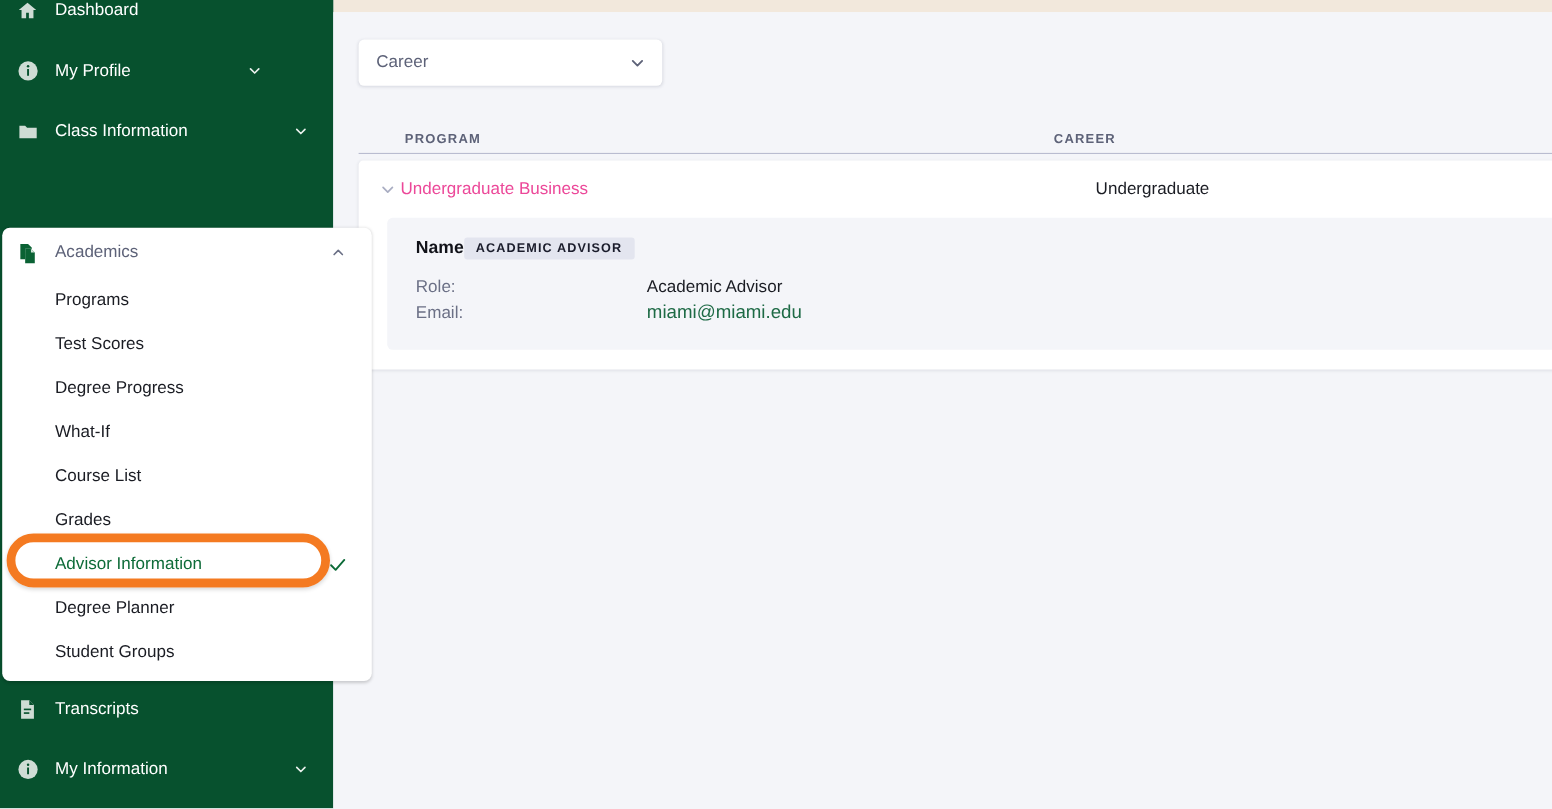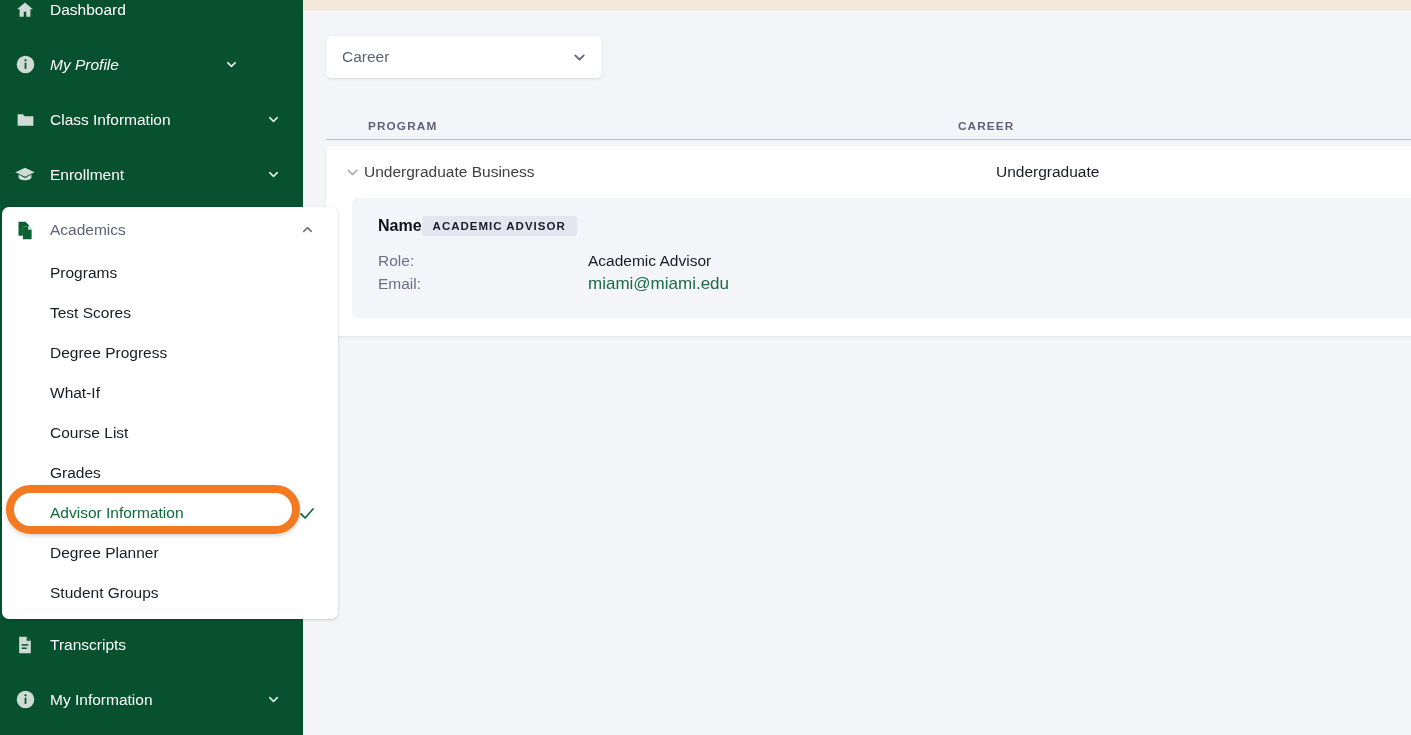--- a/index.html
+++ b/index.html
@@ -208,21 +208,21 @@
     min-width: 42px;
     display: flex;
     align-items: center;
     justify-content: center;
     padding-left: 10px;
     cursor: pointer;
   }
   .row .cell-program {
     width: 632px;
     font-size: 15.5px;
-    color: #404040;
+    color: #ec4899;
     margin-left: -4px;
   }
   .row .cell-career {
     width: 400px;
     font-size: 15.5px;
     color: #1a1c23;
   }
 
   
   .advisor-panel {
@@ -284,21 +284,21 @@
 
     <div class="nav-item" style="top:-18px;position:absolute;left:0;width:303px;">
       <span class="nav-icon">
         <svg width="20" height="20" viewBox="0 0 24 24" fill="#cfdcd5">
           <path d="M12 3 2.5 11h3v9h5v-6h3v6h5v-9h3L12 3z"></path>
         </svg>
       </span>
       <span class="nav-label">Dashboard</span>
     </div>
 
-    <div class="nav-item" style="top:37px;position:absolute;left:0;width:261px;font-style:italic;">
+    <div class="nav-item" style="top:37px;position:absolute;left:0;width:261px;">
       <span class="nav-icon">
         <svg width="21" height="21" viewBox="0 0 24 24">
           <circle cx="12" cy="12" r="10" fill="#cfdcd5"></circle>
           <rect x="11" y="10" width="2" height="7" fill="#07512e"></rect>
           <circle cx="12" cy="7.2" r="1.3" fill="#07512e"></circle>
         </svg>
       </span>
       <span class="nav-label">My Profile</span>
       <span class="nav-chev">
         <svg width="15" height="15" viewBox="0 0 24 24" fill="none" stroke="#e9f0ec" stroke-width="2.4" stroke-linecap="round" stroke-linejoin="round">
@@ -314,34 +314,20 @@
         </svg>
       </span>
       <span class="nav-label">Class Information</span>
       <span class="nav-chev">
         <svg width="15" height="15" viewBox="0 0 24 24" fill="none" stroke="#e9f0ec" stroke-width="2.4" stroke-linecap="round" stroke-linejoin="round">
           <polyline points="6 9 12 15 18 9"></polyline>
         </svg>
       </span>
     </div>
 
-    <div class="nav-item" style="top:147px;position:absolute;left:0;width:303px;">
-      <span class="nav-icon">
-        <svg width="22" height="22" viewBox="0 0 24 24" fill="#cfdcd5">
-          <path d="M12 4 1.5 9 12 14l10.5-5L12 4z"></path>
-          <path d="M5 11.5v3.2c0 1.7 3.1 3.1 7 3.1s7-1.4 7-3.1v-3.2L12 15.4 5 11.5z"></path>
-        </svg>
-      </span>
-      <span class="nav-label">Enrollment</span>
-      <span class="nav-chev">
-        <svg width="15" height="15" viewBox="0 0 24 24" fill="none" stroke="#e9f0ec" stroke-width="2.4" stroke-linecap="round" stroke-linejoin="round">
-          <polyline points="6 9 12 15 18 9"></polyline>
-        </svg>
-      </span>
-    </div>
 
     <div class="nav-group">
       <div class="nav-group-head">
         <span class="nav-icon">
           <svg width="21" height="21" viewBox="0 0 24 24">
             <path d="M4 2h8l4 4v1H9v11H4V2z" fill="#0a6234"></path>
             <path d="M9 7h6l4 4v11H9V7z" fill="#0a6234"></path>
             <path d="M15 7l4 4h-4V7z" fill="#cfe3d7"></path>
           </svg>
         </span>

